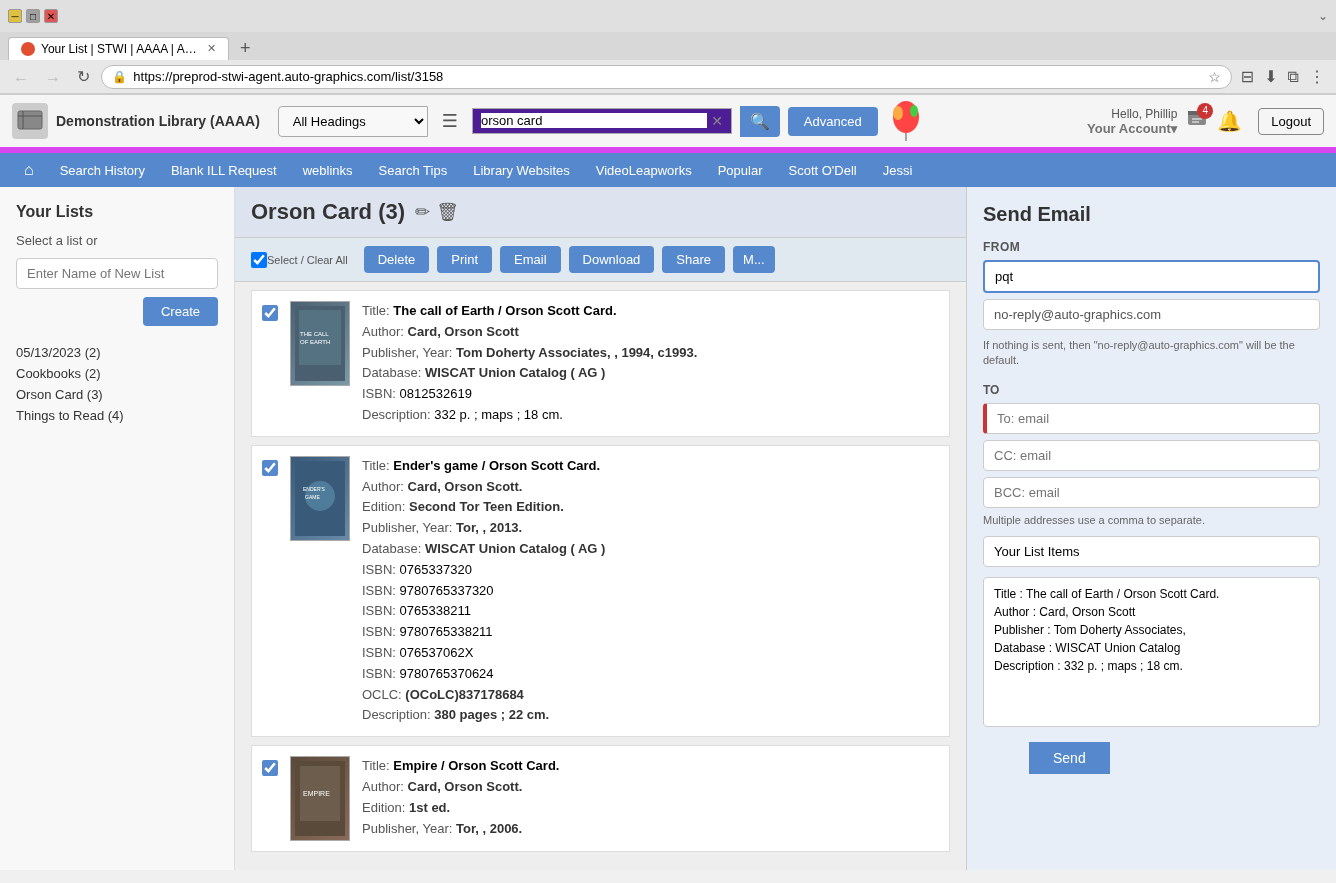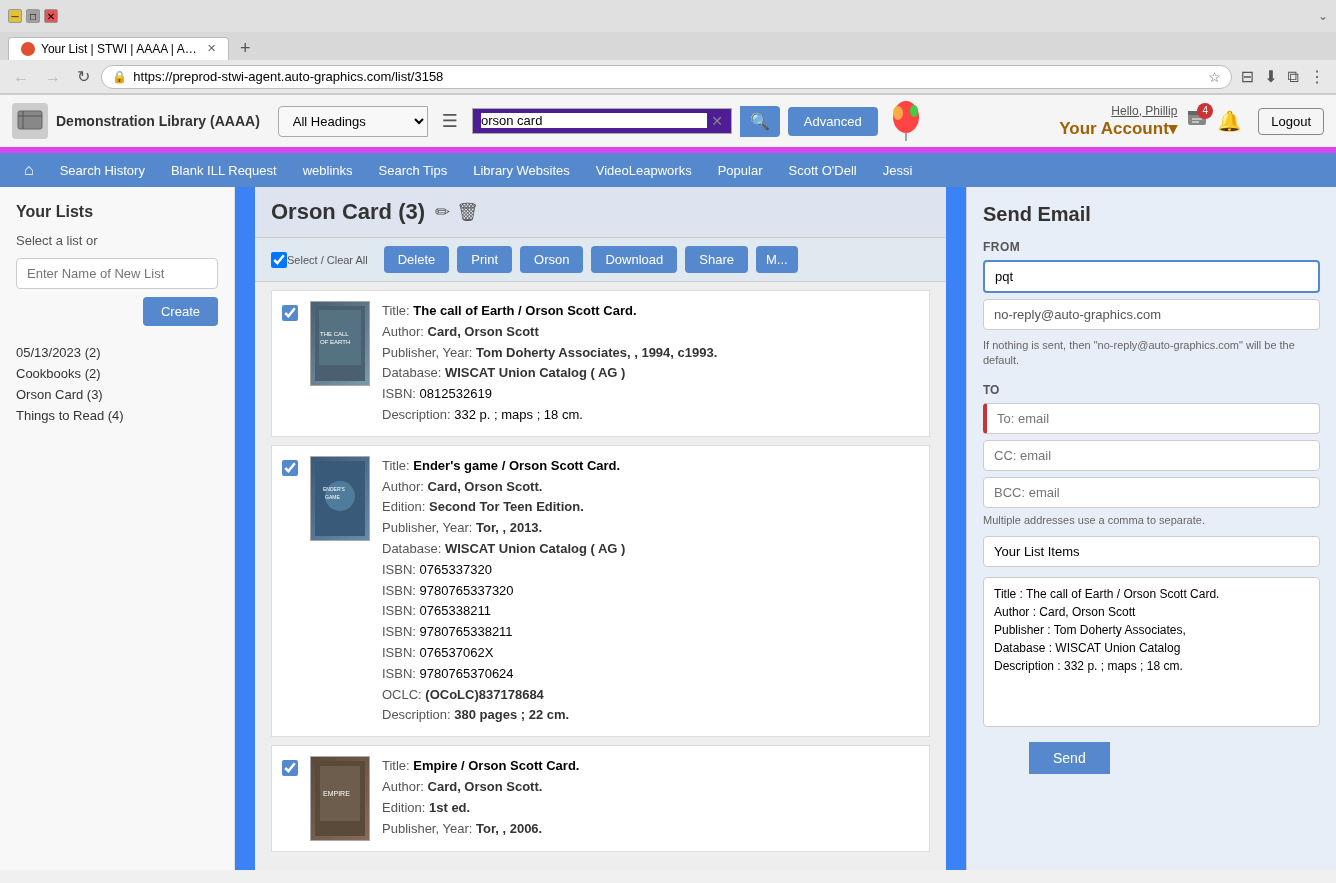--- a/index.html
+++ b/index.html
@@ -34,32 +34,32 @@
     .app-logo { width: 36px; height: 36px; background: #ccc; border-radius: 4px; display: flex; align-items: center; justify-content: center; font-size: 18px; }
     .search-type-select { padding: 6px 10px; border: 1px solid #aaa; border-radius: 4px 0 0 4px; background: #f8f8f8; font-size: 13px; min-width: 150px; }
     .stack-icon { font-size: 18px; color: #555; padding: 0 6px; }
     .search-input-wrapper { flex: 1; display: flex; align-items: flex-start; border: 1px solid #aaa; border-radius: 0; background: #4c1d95; padding: 4px 8px; gap: 4px; max-width: 260px; }
     .search-input-wrapper input { border: none; outline: none; flex: 1; font-size: 13px; }
     .search-clear { color: #888; cursor: pointer; font-size: 14px; }
     .search-go-btn { background: #5588cc; border: none; border-radius: 0 4px 4px 0; padding: 6px 10px; cursor: pointer; color: white; font-size: 16px; }
     .advanced-btn { background: #5588cc; color: white; border: none; border-radius: 4px; padding: 7px 16px; cursor: pointer; font-size: 13px; font-weight: normal; }
     .header-right { display: flex; align-items: center; gap: 8px; margin-left: auto; }
     .account-info { text-align: right; font-size: 12px; }
-    .account-link { color: #a16207; text-decoration: none; font-weight: bold; font-size: 17px; }
+    .account-link { color: #737373; text-decoration: none; font-weight: bold; font-size: 13px; }
     .notification-btn { position: relative; background: none; border: none; cursor: pointer; font-size: 20px; color: #555; }
     .notif-badge { position: absolute; top: -4px; right: -4px; background: #cc3333; color: white; border-radius: 50%; width: 16px; height: 16px; font-size: 10px; display: flex; align-items: center; justify-content: center; }
     .logout-btn { background: none; border: 1px solid #888; border-radius: 4px; padding: 5px 12px; cursor: pointer; font-size: 13px; margin-left: 8px; }
 
     
     .sub-nav { background: #5588cc; display: flex; align-items: center; padding: 0 12px; gap: 2px; }
     .sub-nav a { color: white; text-decoration: none; padding: 8px 12px; font-size: 13px; display: flex; align-items: center; }
     .sub-nav .home-icon { font-size: 16px; }
 
     
-    .main-content { display: flex; height: calc(883px - 32px - 32px - 48px - 48px - 38px); background: #3b82f6; gap: 20px; }
+    .main-content { display: flex; height: calc(883px - 32px - 32px - 48px - 48px - 38px); background: #0c4a6e; }
 
     
     .sidebar { width: 235px; min-width: 235px; background: #f8f8f8; border-right: 1px solid #ddd; padding: 16px; overflow-y: auto; }
     .sidebar-title { font-size: 16px; font-weight: bold; margin-bottom: 12px; color: #333; }
     .sidebar-subtitle { color: #555; margin-bottom: 10px; font-size: 13px; }
     .sidebar-input { width: 100%; padding: 7px 10px; border: 1px solid #ccc; border-radius: 4px; font-size: 13px; color: #aaa; margin-bottom: 8px; }
     .sidebar-create-btn { background: #5588cc; color: white; border: none; border-radius: 4px; padding: 7px 18px; cursor: pointer; font-size: 13px; display: block; margin-left: auto; }
     .sidebar-lists { margin-top: 16px; }
     .sidebar-list-item { color: #333; font-size: 13px; padding: 3px 0; cursor: pointer; }
 
@@ -172,21 +172,21 @@
     <svg width="36" height="40" viewBox="0 0 36 40">
       <ellipse cx="18" cy="16" rx="13" ry="16" fill="#ff4444"></ellipse>
       <ellipse cx="10" cy="12" rx="5" ry="7" fill="#ffaa44"></ellipse>
       <ellipse cx="26" cy="10" rx="4" ry="6" fill="#44cc44"></ellipse>
       <line x1="18" y1="32" x2="18" y2="40" stroke="#888" stroke-width="1.5"></line>
     </svg>
   </div>
 
   <div class="header-right">
     <div class="account-info">
-      <div style="font-size:12px;color:#555;text-decoration:underline;">Hello, Phillip</div>
+      <div style="font-size:12px;color:#555;">Hello, Phillip</div>
       <a href="#" class="account-link">Your Account▾</a>
     </div>
     <div style="position:relative;">
       <button class="notification-btn">
         <svg width="24" height="24" viewBox="0 0 24 24">
           <rect x="3" y="4" width="18" height="14" rx="2" fill="#888"></rect>
           <rect x="3" y="4" width="18" height="4" fill="#666"></rect>
           <line x1="7" y1="12" x2="17" y2="12" stroke="white" stroke-width="1"></line>
           <line x1="7" y1="15" x2="14" y2="15" stroke="white" stroke-width="1"></line>
         </svg>
@@ -240,21 +240,21 @@
       </div>
     </div>
 
     <div class="list-toolbar">
       <div class="select-all-area">
         <input type="checkbox" class="select-all-cb" checked="" style="">
         <span class="select-all-label">Select / Clear All</span>
       </div>
       <button class="toolbar-btn">Delete</button>
       <button class="toolbar-btn">Print</button>
-      <button class="toolbar-btn">Orson</button>
+      <button class="toolbar-btn">Email</button>
       <button class="toolbar-btn">Download</button>
       <button class="toolbar-btn">Share</button>
       <button class="toolbar-btn-more">M...</button>
     </div>
 
     <div class="book-list">
 
       <div class="book-item">
         <input type="checkbox" class="book-checkbox" checked="" style="">
         <div class="book-cover">

